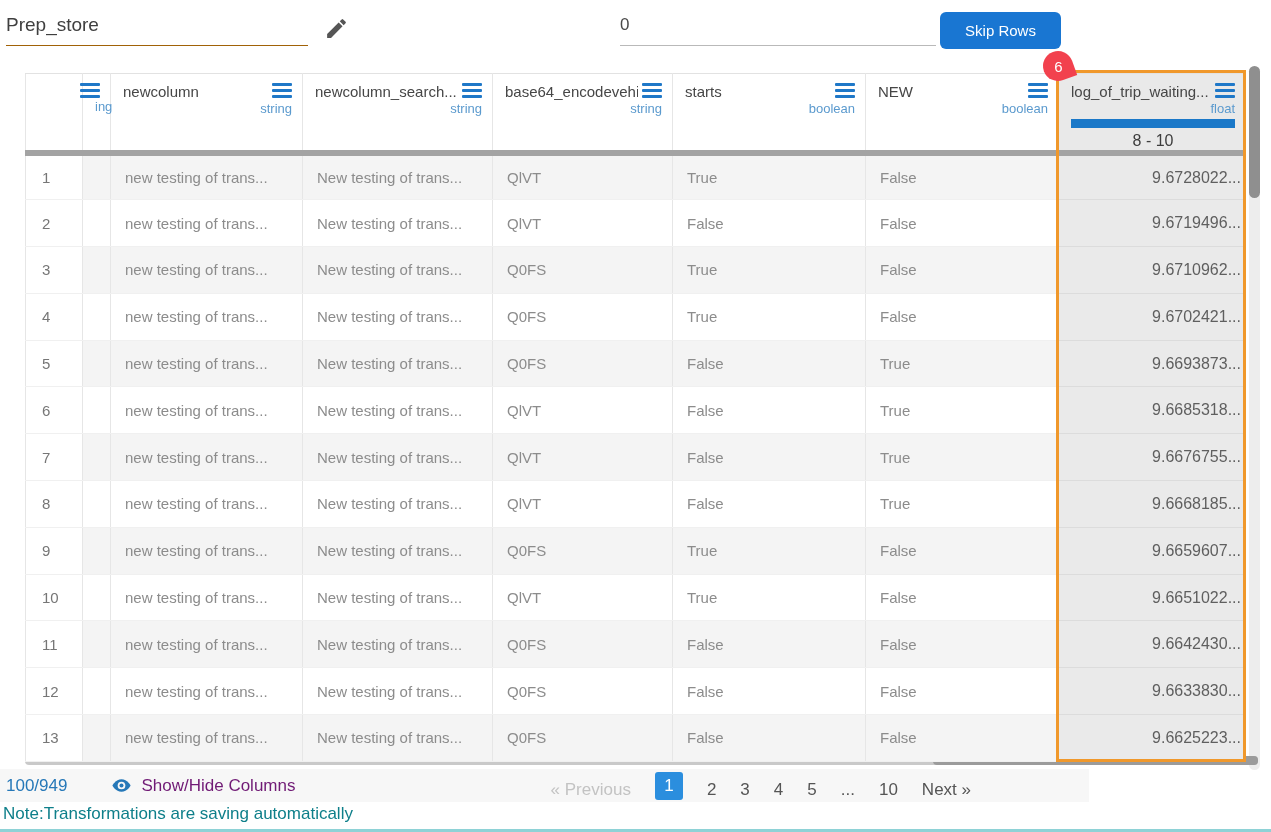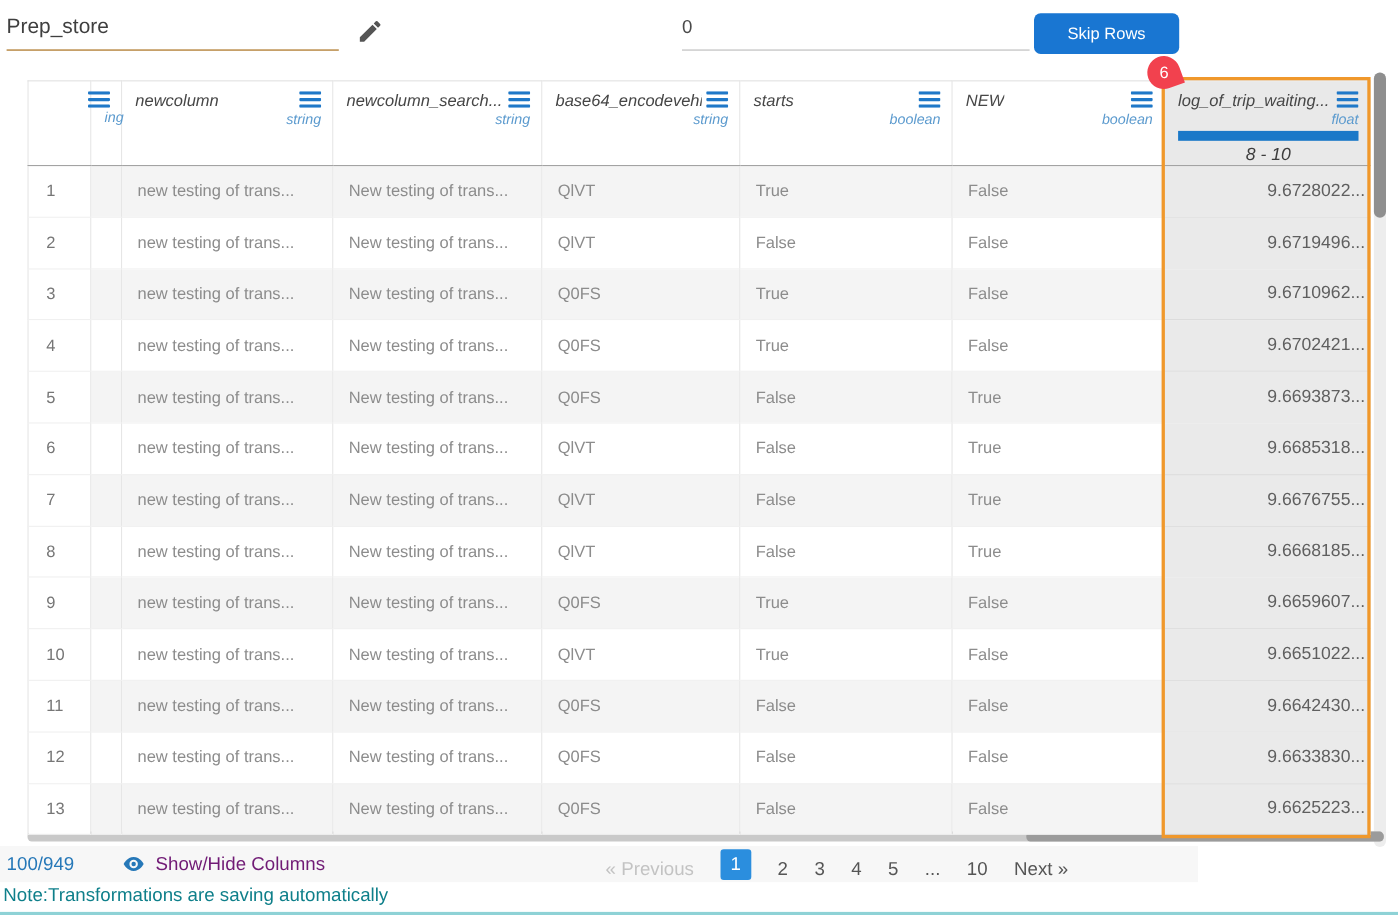--- a/index.html
+++ b/index.html
@@ -16,43 +16,42 @@
     border-bottom:1px solid #a16207; font-size:19px; color:#3f3f3f;
     display:flex; align-items:flex-start; padding-top:2px;
   }
   .pencil-wrap { position:absolute; left:324px; top:16px; width:26px; height:26px; cursor:pointer; }
   .skip-field {
     position:absolute; left:620px; top:12px; width:316px; height:34px;
     border-bottom:1px solid #b9b9b9; font-size:17px; color:#4a4a4a;
     display:flex; align-items:flex-start; padding-top:3px;
   }
   .skip-btn {
-    position:absolute; left:940px; top:12px; width:132px; height:37px;
+    position:absolute; left:940px; top:12px; width:121px; height:37px;
     background:#1976d2; color:#fff; border:none; border-radius:6px;
     font-size:15px; font-family:"Liberation Sans",sans-serif; cursor:pointer;
   }
 
   
   .step-badge {
     position:absolute; left:1043px; top:51px; width:30px; height:30px;
     background:#f2414e; border-radius:50% 50% 0 50%;
     transform:rotate(-20deg); z-index:7;
     display:flex; align-items:center; justify-content:center;
   }
   .step-badge span { transform:rotate(20deg); color:#fff; font-size:15px; }
 
   
   .tablewrap { position:absolute; left:25px; top:73px; width:1220px; z-index:1; }
   table { border-collapse:collapse; table-layout:fixed; width:1220px; }
   th, td { border-left:1px solid #e6e6e6; border-right:1px solid #e6e6e6; }
   thead th {
     height:73px; vertical-align:top; background:#fff; text-align:left;
-    padding:9px 10px 0 12px; border-top:1px solid #e2e2e2; border-bottom:1px solid #a3a3a3;
+    padding:9px 10px 0 12px; border-top:1px solid #e2e2e2; border-bottom:6px solid #a3a3a3;
     font-weight:normal;
-    font-style:italic;
   }
   thead th.hl { background:#e9e9e9; }
   .th-top { display:flex; justify-content:space-between; align-items:flex-start; gap:4px; }
   .th-label { font-size:15px; color:#464646; white-space:nowrap; overflow:hidden; }
   .th-type { text-align:right; color:#5b9ace; font-size:13px; margin-top:1px; }
   .th-bar { height:9px; background:#1a78c8; margin-top:3px; }
   .th-range { text-align:center; font-size:16px; color:#3d3d3d; margin-top:4px; }
   .burger { cursor:pointer; line-height:0; display:inline-block; }
 
   tbody td {

